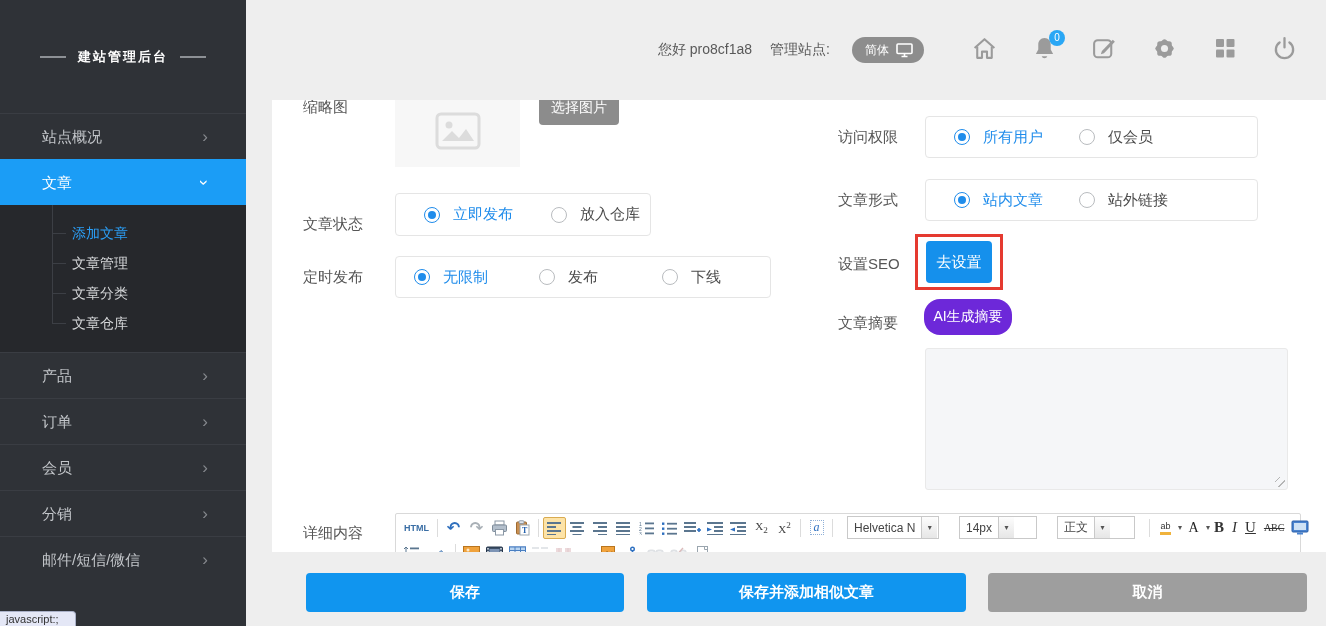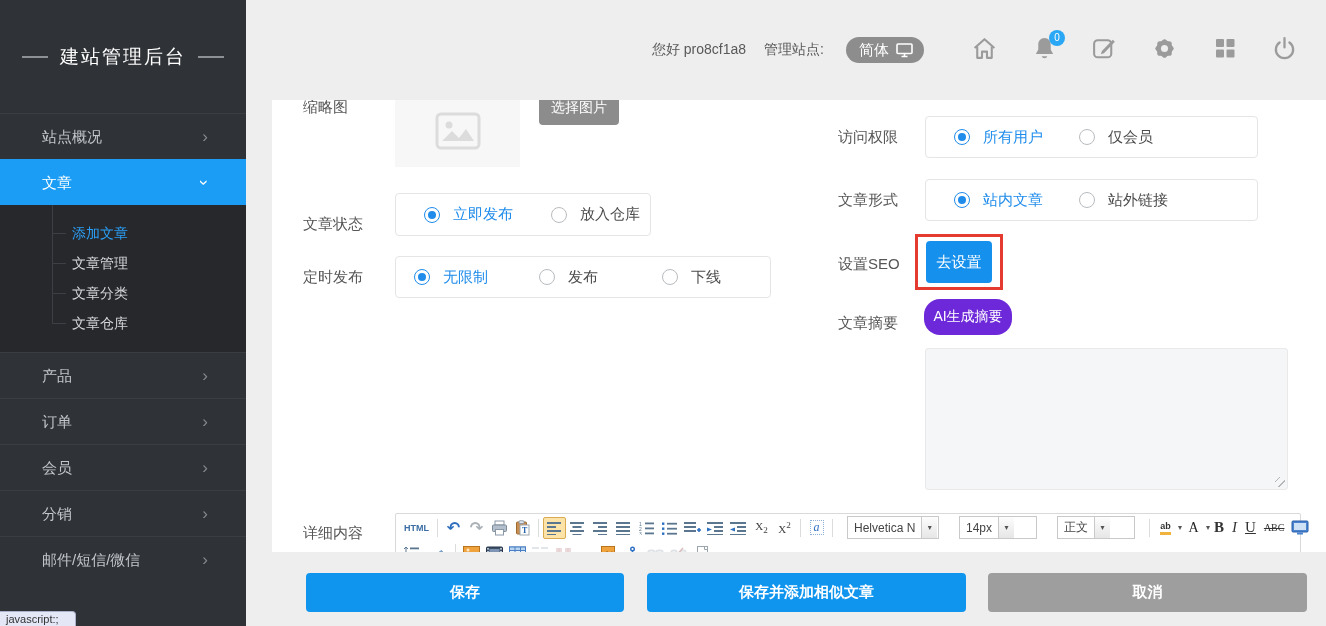--- a/index.html
+++ b/index.html
@@ -4,42 +4,42 @@
 <style>
   * { margin:0; padding:0; box-sizing:border-box; }
   html,body { width:1326px; height:626px; }
   body { font-family:"Liberation Sans","DejaVu Sans",sans-serif; background:#eeeeee; overflow:hidden; }
   .app { position:relative; width:1326px; height:626px; overflow:hidden; }
 
   
   .sidebar { position:absolute; left:0; top:0; width:246px; height:626px; background:#2f3237; z-index:5; }
   .brand { height:113px; display:flex; align-items:center; justify-content:center; gap:12px; }
   .brand .dash { width:26px; height:2px; background:#8d9095; }
-  .brand .brand-title { color:#ffffff; font-size:19px; font-weight:normal; letter-spacing:2px; }
+  .brand .brand-title { color:#ffffff; font-size:13px; font-weight:bold; letter-spacing:2px; }
   .nav-item { position:relative; height:46px; line-height:45px; padding:0 26px 0 42px; font-size:15px;
               color:#c3c6ca; border-top:1px solid #3a3d43; cursor:pointer; }
   .nav-item .chev { position:absolute; right:38px; top:0; font-size:17px; color:#85888d; }
   .nav-item.active { background:#1b9df6; color:#ffffff; border-top-color:#1b9df6; }
   .nav-item.active .chev { color:#fff; display:inline-block; transform:rotate(90deg); transform-origin:center; line-height:45px; }
   .submenu { position:relative; background:#26282c; padding:13px 0 14px 0; }
   .submenu::before { content:""; position:absolute; left:52px; top:0; width:1px; height:calc(100% - 28px); background:#3c3f45; }
   .submenu-item { position:relative; height:30px; line-height:30px; padding-left:72px; font-size:14px; color:#d6d8da; cursor:pointer; }
   .submenu-item::before { content:""; position:absolute; left:53px; top:15px; width:13px; height:1px; background:#3c3f45; }
   .submenu-item.active { color:#2b9ff7; }
   .status-tooltip { position:absolute; left:0; bottom:0; height:15px; padding:1px 16px 6px 6px; background:#e4e7f6;
                     color:#333; font-size:11px; border-radius:0 4px 0 0; border:1px solid #aab1c8; border-left:none; border-bottom:none;
                     white-space:nowrap; overflow:hidden; z-index:9; }
 
   
   .topbar { position:absolute; left:246px; top:0; width:1080px; height:100px; display:flex; align-items:center;
             justify-content:flex-end; padding-right:28px; }
   .greeting, .manage-label { font-size:14px; color:#595959; }
   .greeting { margin-right:18px; }
   .manage-label { margin-right:22px; }
-  .lang-pill { height:26px; background:#8d8d8d; border-radius:13px; color:#fff; font-size:15px;
+  .lang-pill { height:26px; background:#8d8d8d; border-radius:13px; color:#fff; font-size:12px;
                display:flex; align-items:center; gap:7px; padding:0 11px 0 13px; cursor:pointer; }
   .top-icon { position:relative; width:27px; height:27px; margin-left:33px; cursor:pointer; display:flex; align-items:center; justify-content:center; }
   .badge { position:absolute; top:-7px; right:-7px; min-width:16px; height:16px; border-radius:8px; background:#2aa7f5;
            color:#fff; font-size:10px; line-height:16px; text-align:center; padding:0 3px; }
 
   
   .panel { position:absolute; left:272px; top:100px; width:1054px; height:452px; background:#ffffff; overflow:hidden; }
   .f-label { position:absolute; font-size:15px; color:#565656; }
   .thumb-box { position:absolute; left:123px; top:0; width:125px; height:67px; background:#f7f7f7;
                display:flex; align-items:flex-start; justify-content:center; padding-top:12px; }
@@ -78,21 +78,21 @@
   .tb-select { height:23px; border:1px solid #c9c9c9; background:#fff; display:flex; align-items:stretch; margin:0 10px; cursor:pointer; flex:none; }
   .tb-select .val { font-size:12px; color:#444; padding:0 6px; display:flex; align-items:center; white-space:nowrap; overflow:hidden; }
   .tb-select .arr { width:16px; border-left:1px solid #c9c9c9; background:linear-gradient(#fdfdfd,#e6e6e6);
                     display:flex; align-items:center; justify-content:center; font-size:8px; color:#555; }
   .dd-arrow { font-size:8px; color:#555; margin-left:1px; cursor:pointer; }
   .glyph-undo { font-size:16px; color:#2e6fbd; font-weight:bold; }
   .glyph-redo { font-size:16px; color:#a9b0b6; font-weight:bold; }
   .xscript { font-size:11px; color:#444; font-family:"Liberation Serif",serif; }
   .anchor-a { font-family:"Liberation Serif",serif; font-style:italic; font-size:12px; color:#2d6fc0;
               border:1px dotted #8fb0d8; padding:0 3px; line-height:13px; }
-  .hl-ab { font-size:9px; color:#333; border-bottom:3px solid #f0b33c; line-height:11px; font-weight:bold;text-align:right; }
+  .hl-ab { font-size:9px; color:#333; border-bottom:3px solid #f0b33c; line-height:11px; font-weight:normal;text-align:right; }
   .fc-a { font-family:"Liberation Serif",serif; font-size:14px; color:#222; line-height:15px; }
 
   
   .footer { position:absolute; left:246px; top:558px; width:1080px; height:68px; background:#eeeeee; }
   .footer .btn { position:absolute; top:15px; height:39px; font-size:15px;font-weight:bold; }
   .btn-save { left:60px; width:318px; background:#1095ef; }
   .btn-save-add { left:401px; width:319px; background:#1095ef; }
   .btn-cancel { left:742px; width:319px; background:#9e9e9e; }
 </style>
 </head>

